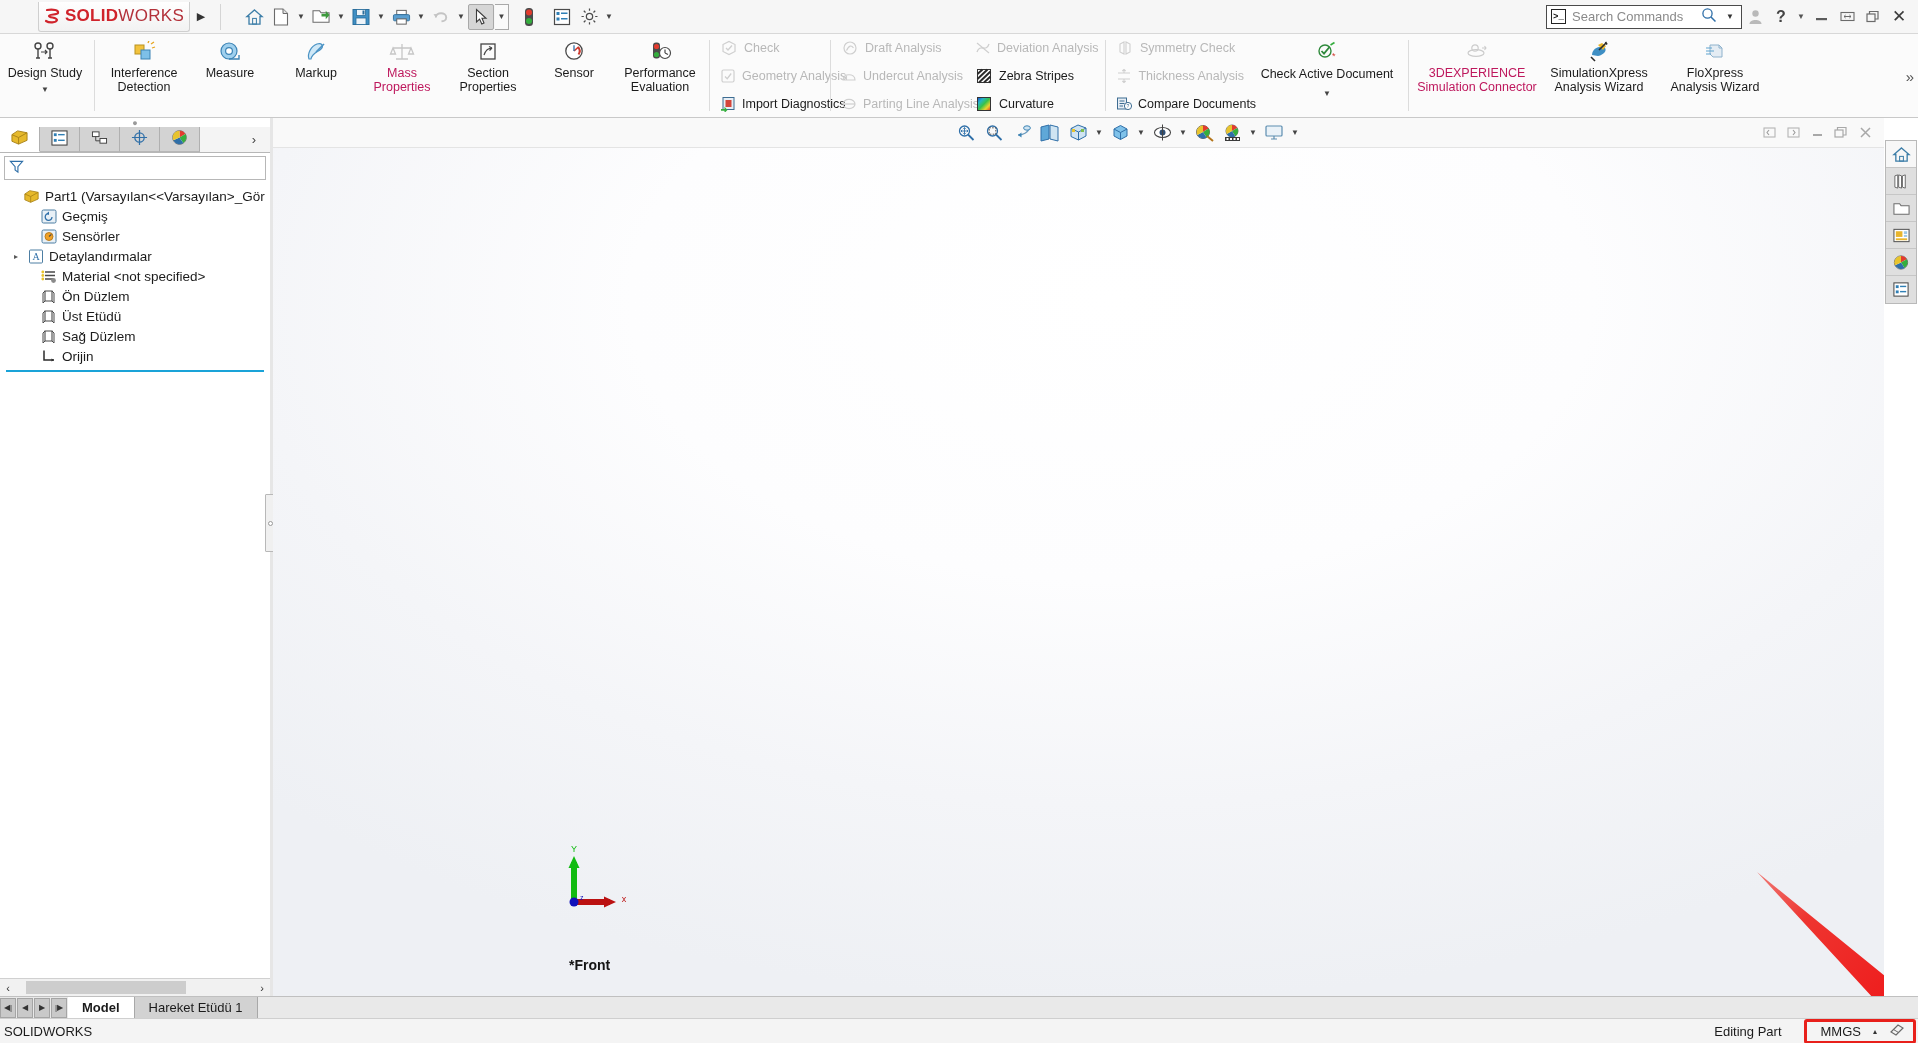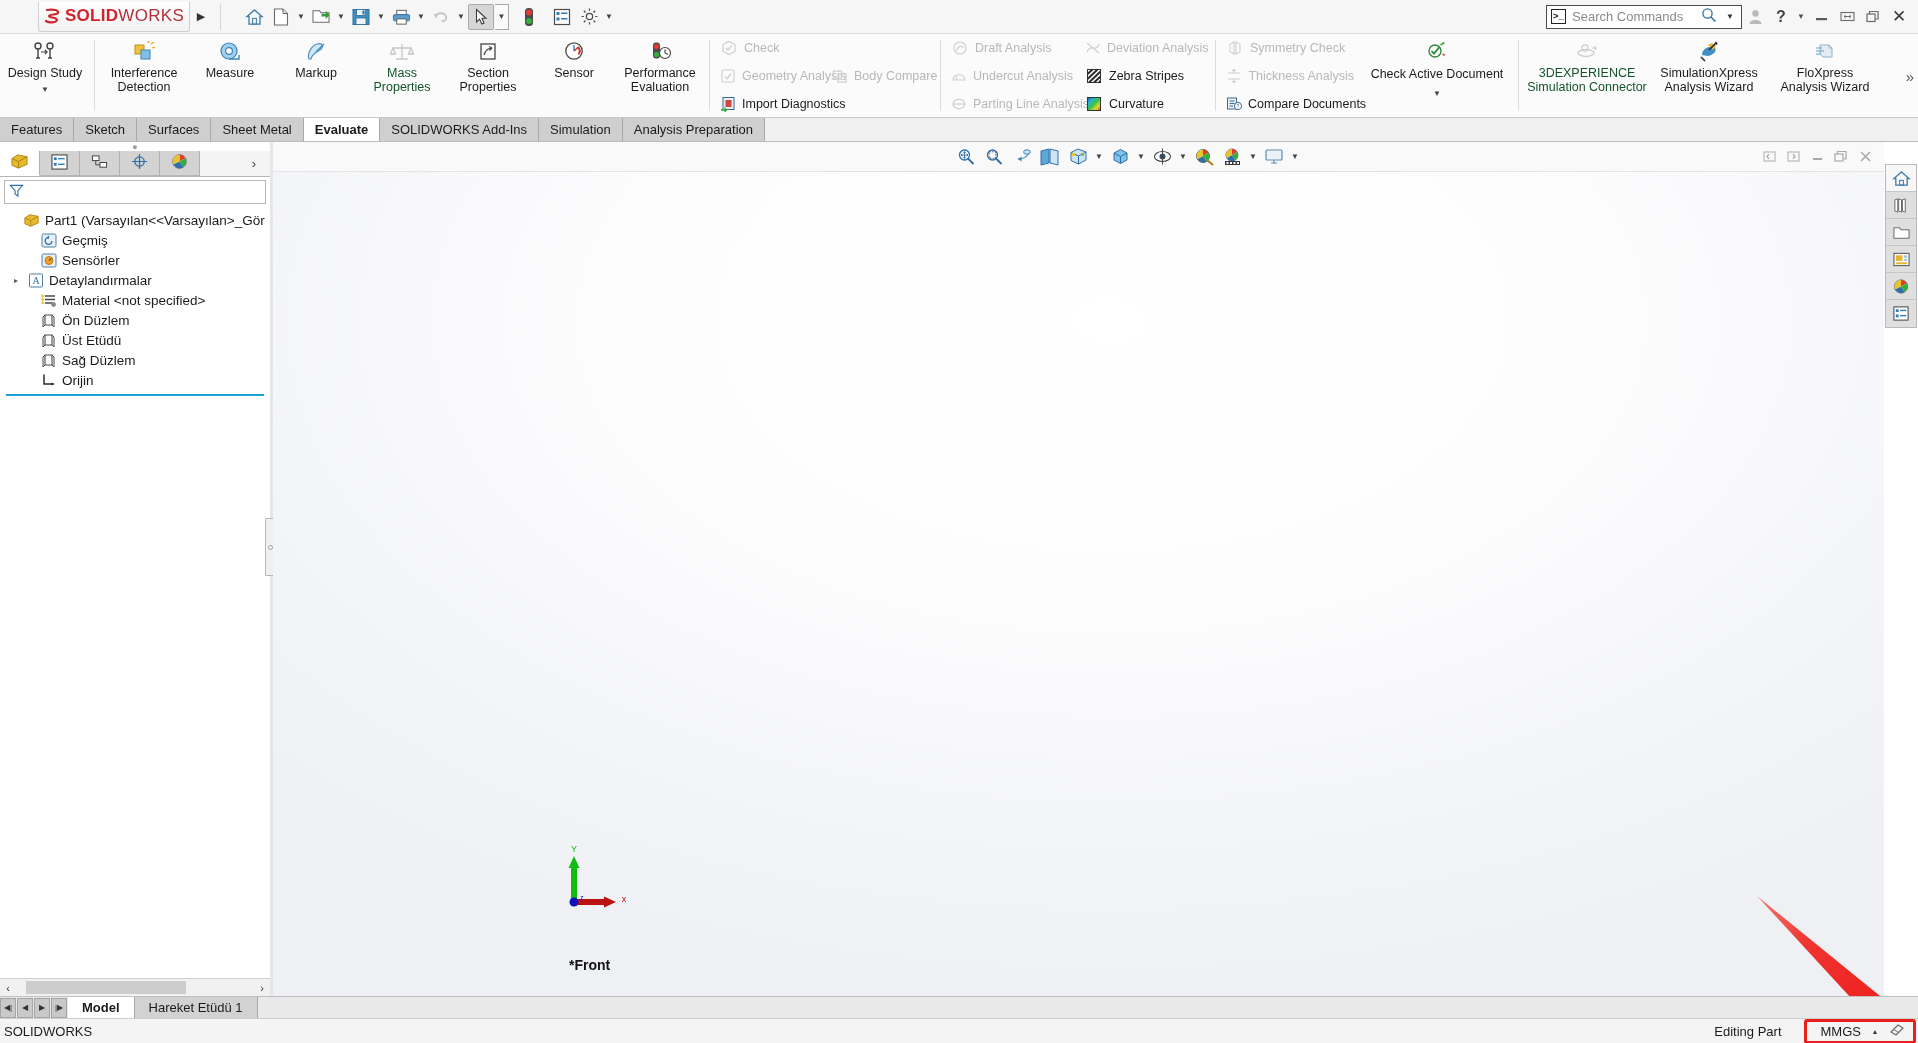--- a/index.html
+++ b/index.html
@@ -65,21 +65,21 @@
     display: flex; align-items: stretch; position: relative;
     border-bottom: 1px solid #c9c9c9;
   }
   .rgroup { display: flex; align-items: stretch; padding: 0 2px; }
   .rdiv { width: 1px; background: #dcdcdc; margin: 6px 4px; }
   .rbig {
     width: 86px; display: flex; flex-direction: column; align-items: center;
     justify-content: flex-start; padding-top: 5px; text-align: center;
     font-size: 12.5px; line-height: 13.5px; color: #1b1b1b;
   }
-  .rbig.dim { color: #14532d; }
+  .rbig.dim { color: #be185d; }
   .rbig .ico { height: 26px; display:flex; align-items:center; justify-content:center; margin-bottom:2px;}
   .rbig .lbl { width: 100%; }
   .rbig .dd { font-size: 8px; color:#444; margin-top: 2px;}
   .rcol { display: flex; flex-direction: column; justify-content: center; padding: 4px 2px; gap: 9px;}
   .rsmall {
     display: flex; align-items: center; gap: 6px; height: 21px; padding: 0 4px;
     font-size: 12.5px; color: #1b1b1b; white-space: nowrap;
   }
   .rsmall.dim { color: #b8b8b8; }
   .rsmall .ico { width: 18px; height: 18px; display:flex; align-items:center; justify-content:center;}
@@ -457,31 +457,20 @@
           <svg width="16" height="16" viewBox="0 0 16 16">
               <rect x="3" y="1.5" width="11" height="12" fill="#e7eef5" stroke="#3d6c92" stroke-width="1"></rect>
               <rect x="5.5" y="4" width="6" height="7" fill="#d4453b"></rect>
               <path d="M1 13 l3.5 0 0 -2.2 3 3.1 -3 3.1 0 -2.2 -3.5 0 z" fill="#35ae3e"></path>
             </svg>
         </span>
         <span>Import Diagnostics</span>
       </div>
     </div>
 
-    <div class="rcol" style="width:110px;">
-      <div class="rsmall dim">
-        <span class="ico">
-          <svg width="16" height="16" viewBox="0 0 16 16">
-              <rect x="1.5" y="3" width="8" height="8" fill="none" stroke="#cfcfcf" stroke-width="1.2"></rect>
-              <rect x="6" y="6" width="8" height="8" fill="none" stroke="#cfcfcf" stroke-width="1.2"></rect>
-            </svg>
-        </span>
-        <span>Body Compare</span>
-      </div>
-    </div>
     <div class="rdiv"></div>
 
     <div class="rcol" style="width:134px;">
       <div class="rsmall dim">
         <span class="ico">
           <svg width="16" height="16" viewBox="0 0 16 16">
               <circle cx="8" cy="8" r="6" fill="none" stroke="#cfcfcf" stroke-width="1.2"></circle>
               <path d="M4.5 10.5 C7 5, 9.5 5, 11.5 8" fill="none" stroke="#cfcfcf" stroke-width="1.2"></path>
             </svg>
         </span>
@@ -624,31 +613,20 @@
               <path d="M17 4 L17 7 L20 7" fill="none" stroke="#8fb2cc" stroke-width="1"></path>
             </svg>
         </span>
         <span class="lbl">FloXpress</span>
         <span class="lbl">Analysis Wizard</span>
       </div>
     </div>
     <div class="ribbon-more">»</div>
   </div>
 
-  <div class="tabsrow">
-    <div class="tab">Features</div>
-    <div class="tab">Sketch</div>
-    <div class="tab">Surfaces</div>
-    <div class="tab">Sheet Metal</div>
-    <div class="tab active">Evaluate</div>
-    <div class="tab">SOLIDWORKS Add-Ins</div>
-    <div class="tab">Simulation</div>
-    <div class="tab">Analysis Preparation</div>
-    <div class="tabs-fill"></div>
-  </div>
 
   <div class="main">
 
     <div class="leftpanel">
       <div class="lp-handle">●</div>
       <div class="lp-tabs">
         <div class="lptab active">
           <span>
             <svg width="19" height="17" viewBox="0 0 20 18">
                 <path d="M2 6 L8 2 L18 4 L18 12 L9 16 L2 13 Z" fill="#e6b92c" stroke="#a88217" stroke-width="1"></path>

